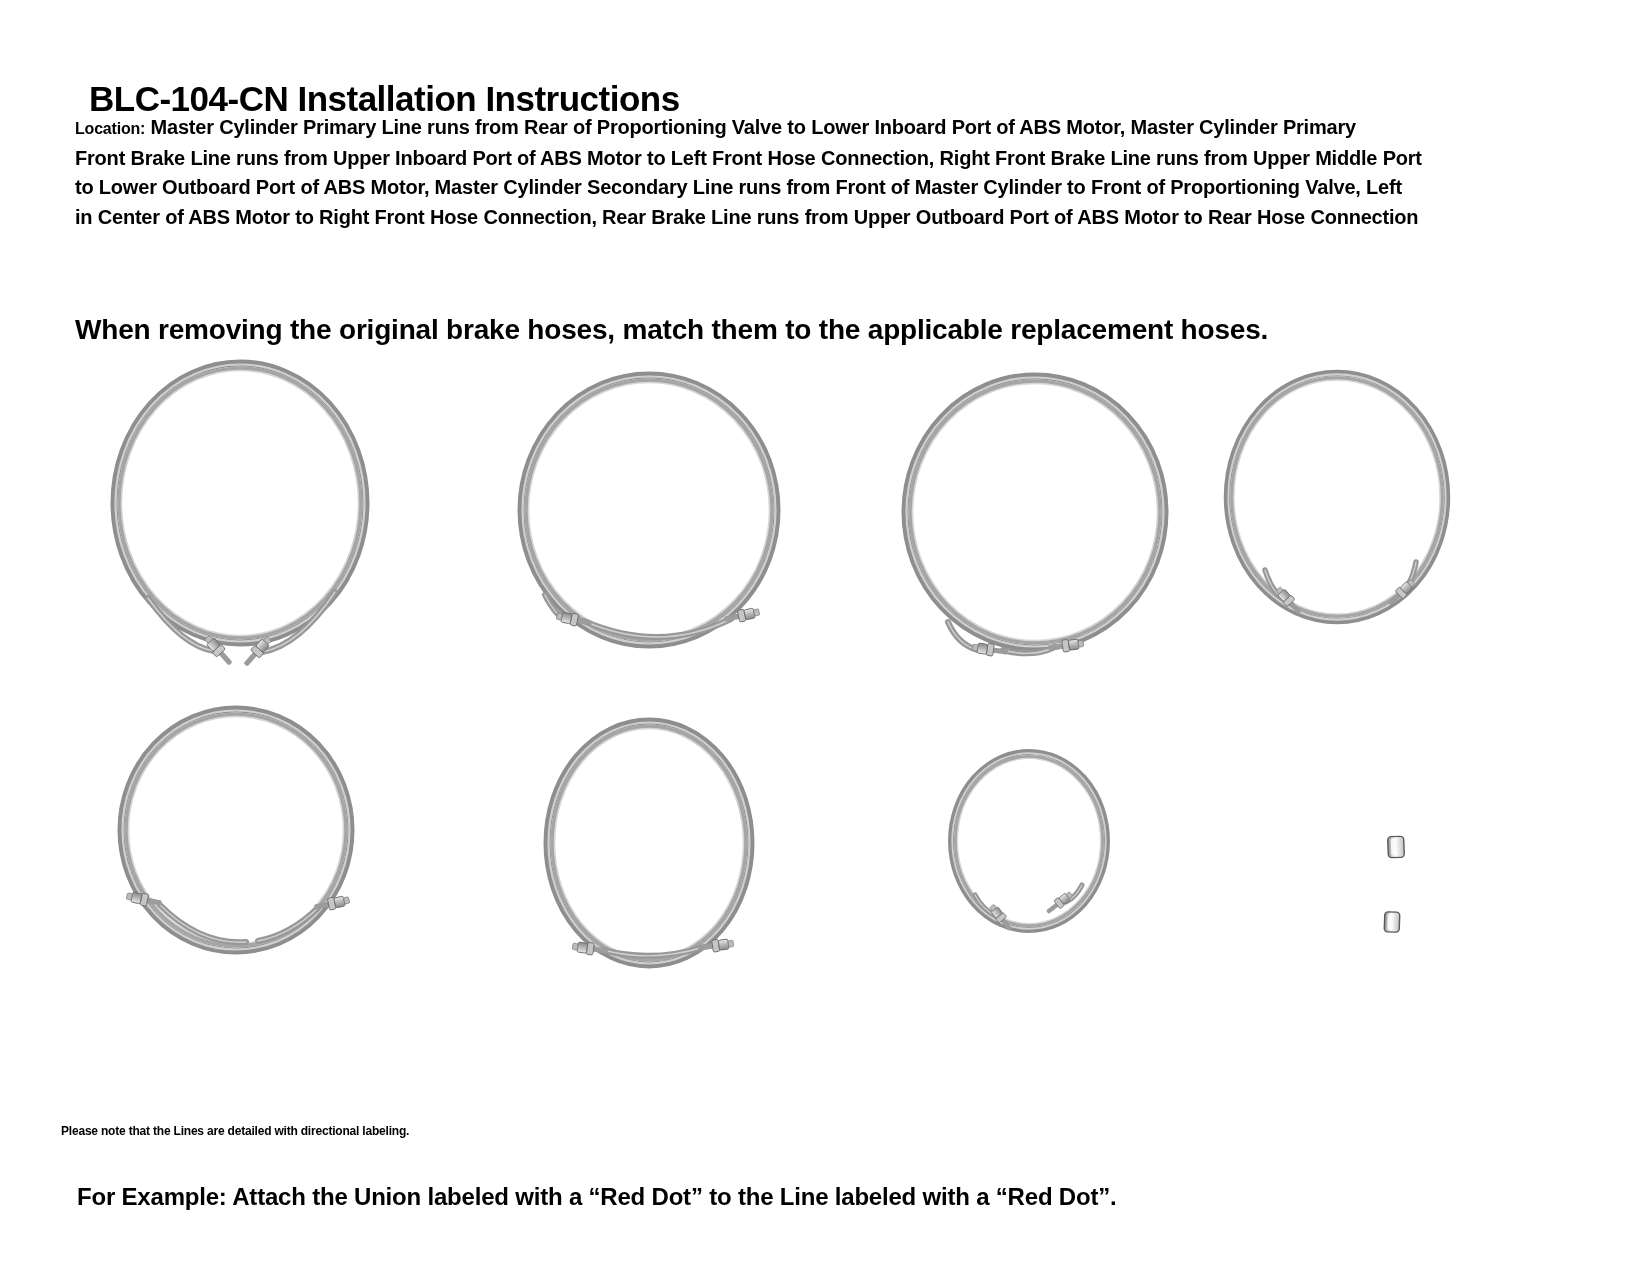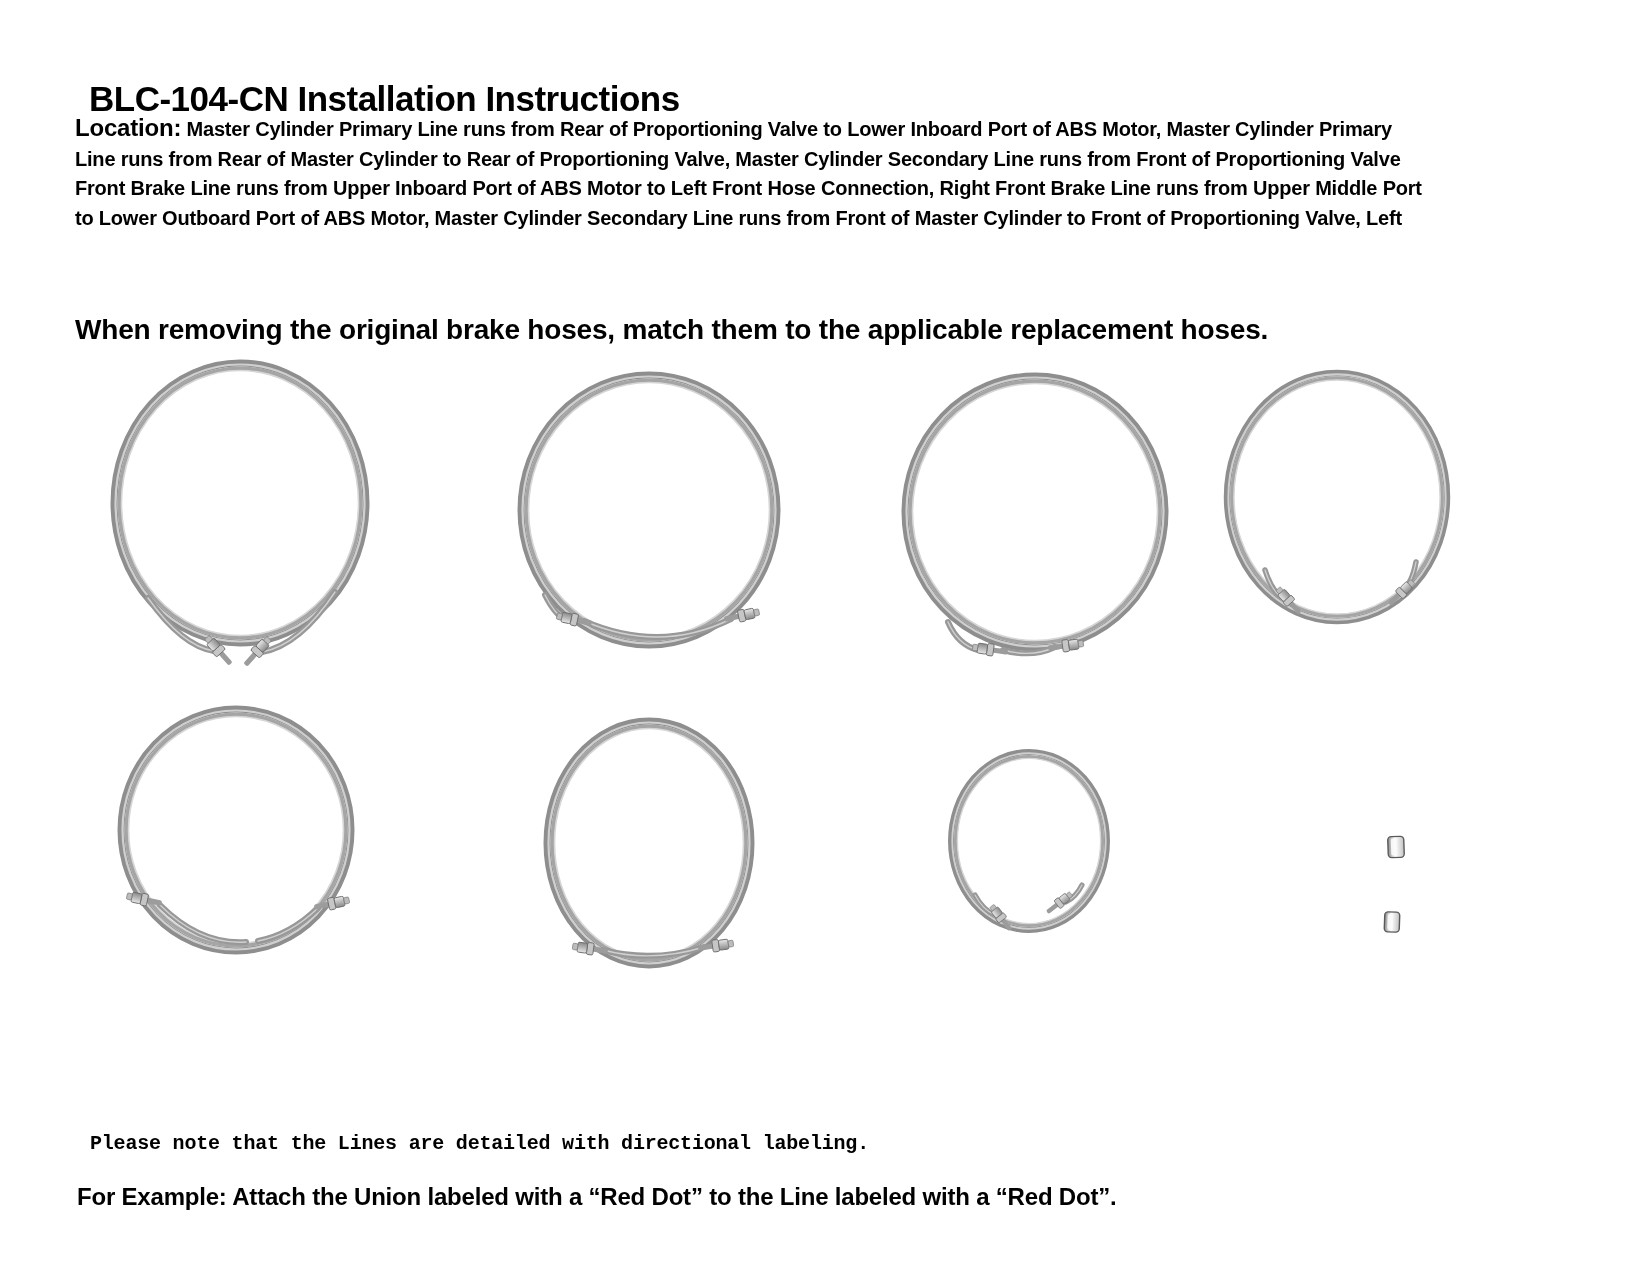--- a/index.html
+++ b/index.html
@@ -10,38 +10,38 @@
   }
   .abs{position:absolute;}
   .page-title{
     left:89px;top:56px;font-size:35px;font-weight:bold;letter-spacing:-0.5px;white-space:nowrap;
   }
   .location{
     left:75px;top:113px;width:1450px;font-size:20px;font-weight:bold;
     line-height:29.6px;letter-spacing:-0.2px;
   }
   .location .loc-line{white-space:nowrap;}
-  .loc-label{font-size:24px;font-weight:bold;}
+  .loc-label{font-size:16px;font-weight:bold;}
   .instruction{
     left:75px;top:286px;font-size:28px;font-weight:bold;letter-spacing:-0.2px;white-space:nowrap;
   }
-  .note1{left:90px;top:1112px;font-size:20px;font-weight:bold;letter-spacing:-0.2px;white-space:nowrap;font-family:Liberation Mono, monospace;}
+  .note1{left:61px;top:1112px;font-size:12px;font-weight:bold;letter-spacing:-0.2px;white-space:nowrap;}
   .note2{left:77px;top:1159px;font-size:24px;font-weight:bold;letter-spacing:-0.2px;white-space:nowrap;}
   #figure-svg{position:absolute;left:0;top:0;}
 </style>
 </head>
 <body>
 
 <h1 class="abs page-title">BLC-104-CN Installation Instructions</h1>
 
 <div class="abs location">
   <div class="loc-line"><span class="loc-label">Location:</span> <span>Master Cylinder Primary Line runs from Rear of Proportioning Valve to Lower Inboard Port of ABS Motor, Master Cylinder Primary</span></div>
-  <div class="loc-line">Line runs from Rear of Master Cylinder to Rear of Proportioning Valve, Master Cylinder Secondary Line runs from Front of Proportioning Valve</div>
   <div class="loc-line">Front Brake Line runs from Upper Inboard Port of ABS Motor to Left Front Hose Connection, Right Front Brake Line runs from Upper Middle Port</div>
   <div class="loc-line">to Lower Outboard Port of ABS Motor, Master Cylinder Secondary Line runs from Front of Master Cylinder to Front of Proportioning Valve, Left</div>
+  <div class="loc-line">in Center of ABS Motor to Right Front Hose Connection, Rear Brake Line runs from Upper Outboard Port of ABS Motor to Rear Hose Connection</div>
 </div>
 
 <p class="abs instruction">When removing the original brake hoses, match them to the applicable replacement hoses.</p>
 
 <svg id="figure-svg" width="1650" height="1275" viewBox="0 0 1650 1275">
   <defs>
     <linearGradient id="nutG" x1="0" y1="0" x2="0" y2="1">
       <stop offset="0" stop-color="#e8e8e8"></stop>
       <stop offset="0.45" stop-color="#bdbdbd"></stop>
       <stop offset="1" stop-color="#8a8a8a"></stop>

